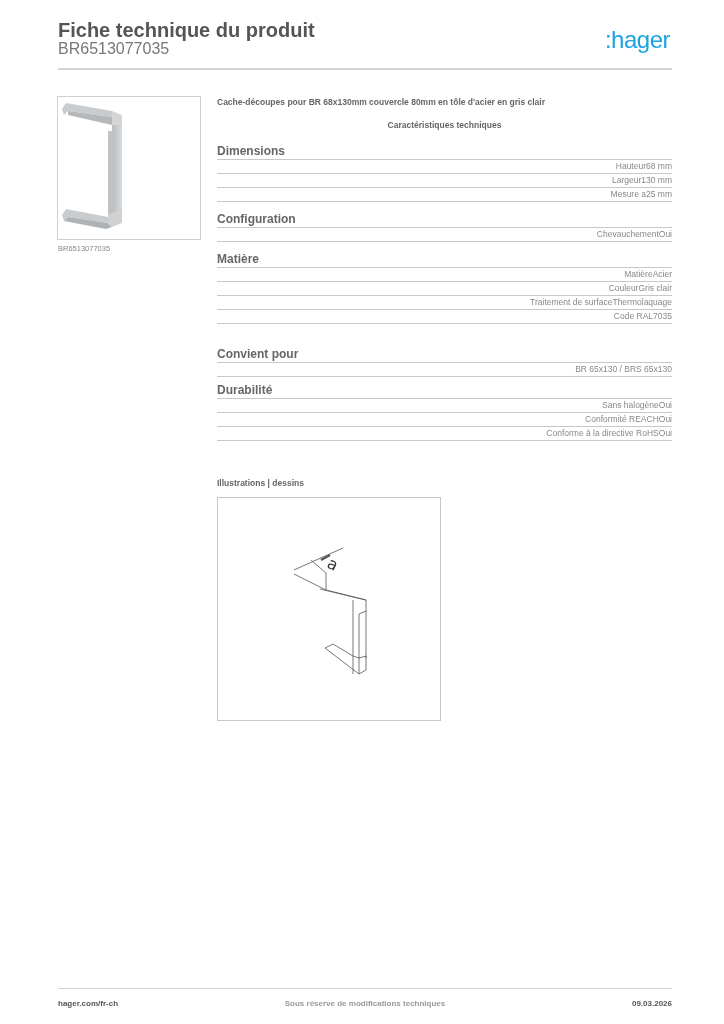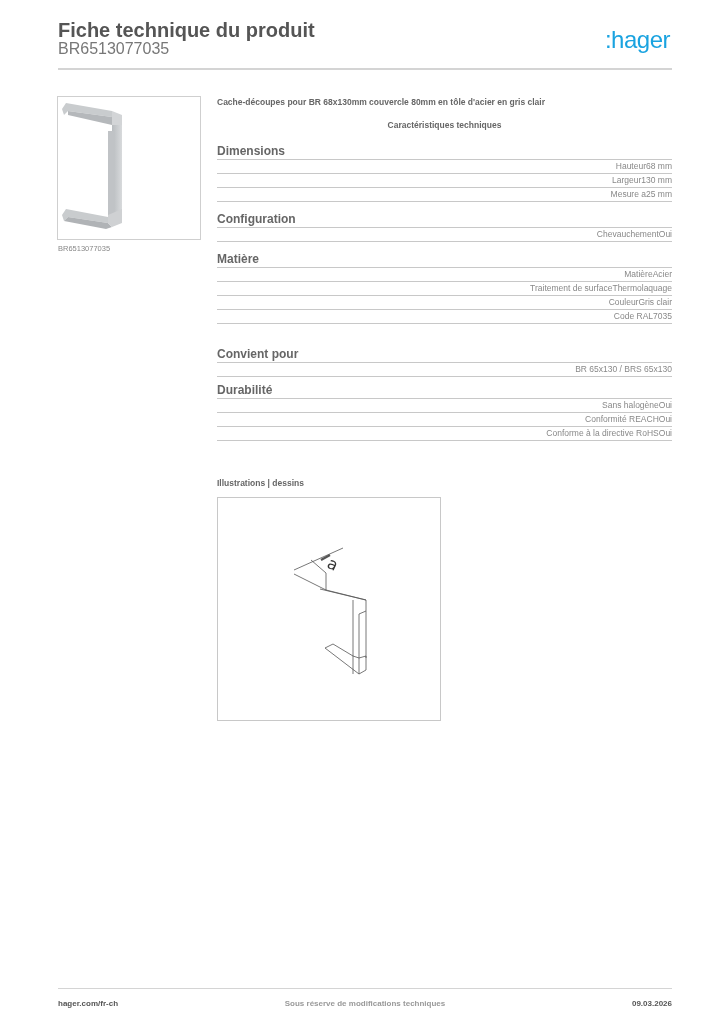--- a/index.html
+++ b/index.html
@@ -88,26 +88,26 @@
       </div>
   </div>
 
   <div class="group">
     <div class="group-title">Matière</div>
     <div class="row">
         <span>Matière</span>
         <span>Acier</span>
       </div>
     <div class="row">
+        <span>Couleur</span>
+        <span>Gris clair</span>
+      </div>
+    <div class="row">
         <span>Traitement de surface</span>
         <span>Thermolaquage</span>
-      </div>
-    <div class="row">
-        <span>Couleur</span>
-        <span>Gris clair</span>
       </div>
     <div class="row">
         <span>Code RAL</span>
         <span>7035</span>
       </div>
   </div>
 
   <div class="group gap-lg">
     <div class="group-title">Convient pour</div>
     <div class="row">

